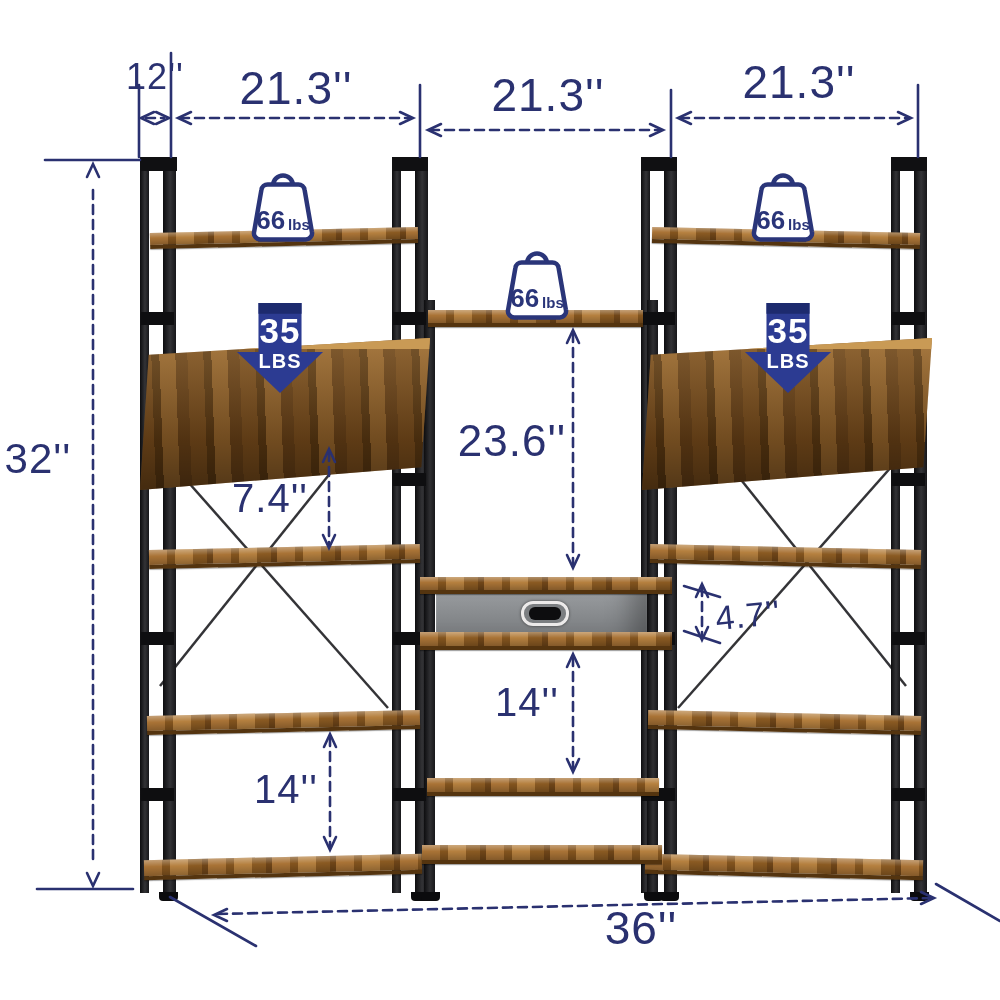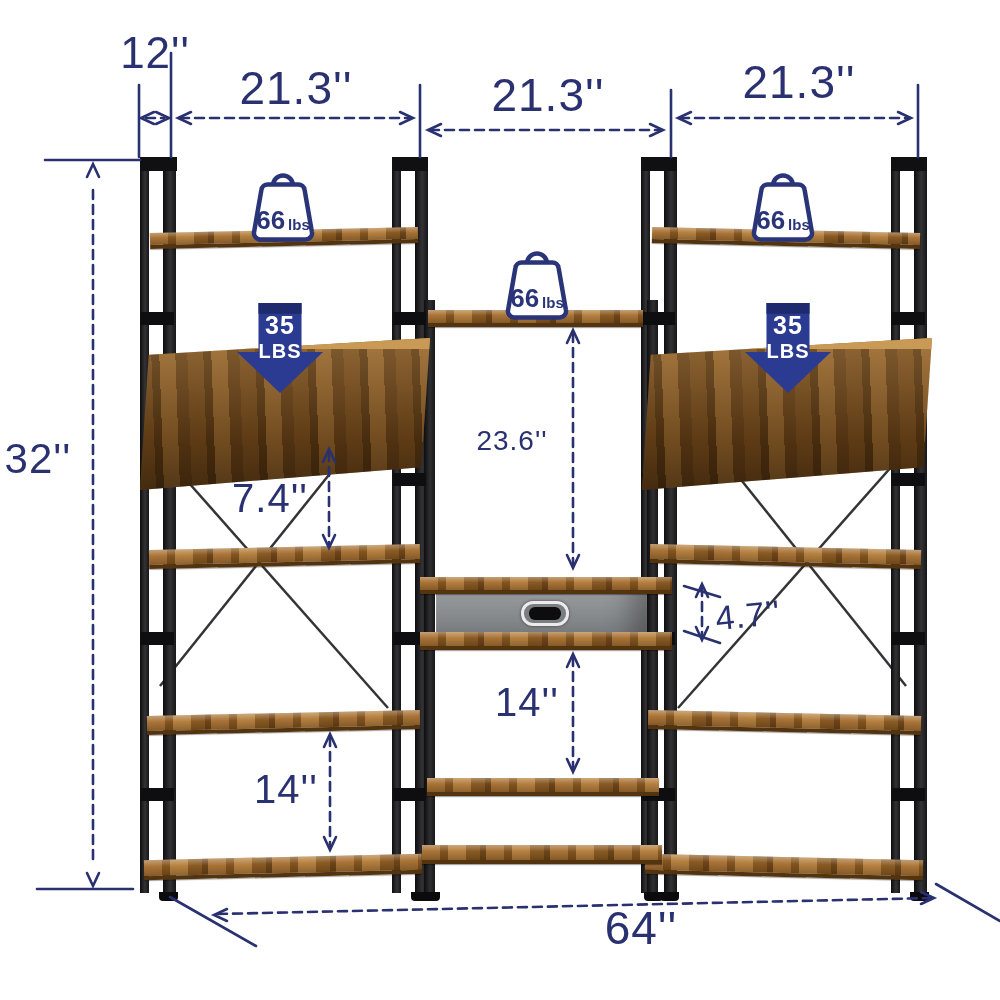--- a/index.html
+++ b/index.html
@@ -42,21 +42,21 @@
   .badge svg{position:absolute;inset:0;width:100%;height:100%;}
   .bstroke{fill:#ffffff;stroke:#2a3579;stroke-width:5;stroke-linejoin:round;stroke-linecap:round;}
   .badge-text{position:absolute;inset:0;display:flex;align-items:flex-end;justify-content:center;
       gap:3px;padding-bottom:13px;color:#2a3579;font-weight:bold;}
   .bv{font-size:26px;line-height:1;}
   .bu{font-size:15px;line-height:1;margin-bottom:1px;}
   
   .cap-arrow{position:absolute;width:88px;height:90px;}
   .cap-arrow svg{position:absolute;inset:0;width:100%;height:100%;}
   .cap-text{position:absolute;top:10px;left:0;right:0;text-align:center;color:#fff;font-weight:bold;line-height:1;}
-  .cv{font-size:25px;letter-spacing:1px;}
+  .cv{font-size:35px;letter-spacing:1px;}
   .cu{font-size:20px;margin-top:3px;letter-spacing:1px;}
 </style>
 </head>
 <body>
 
 <div class="canvas">
 
   <div>
 
     <svg class="overlay" viewBox="0 0 1000 1000">
@@ -233,25 +233,25 @@
         <path d="M696 627 L702 640 L708 627"></path>
       <path d="M567 667 L573 654 L579 667"></path>
         <path d="M567 759 L573 772 L579 759"></path>
       <path d="M324 747 L330 734 L336 747"></path>
         <path d="M324 837 L330 850 L336 837"></path>
       <path d="M227 909 L214 915 L227 921"></path>
         <path d="M921 892 L934 898 L921 904"></path>
     </g>
   </svg>
 
-  <div class="dim" style="left:155px;top:53px;font-size:44px">12''</div>
+  <div class="dim" style="left:155px;top:77px;font-size:36px">12''</div>
   <div class="dim" style="left:296px;top:88px;font-size:46px">21.3''</div>
   <div class="dim" style="left:548px;top:95px;font-size:46px">21.3''</div>
   <div class="dim" style="left:799px;top:82px;font-size:46px">21.3''</div>
   <div class="dim" style="left:38px;top:459px;font-size:42px">32''</div>
   <div class="dim" style="left:270px;top:498px;font-size:40px">7.4''</div>
-  <div class="dim" style="left:512px;top:441px;font-size:28px">23.6''</div>
+  <div class="dim" style="left:512px;top:441px;font-size:44px">23.6''</div>
   <div class="dim rot" style="left:748px;top:615px;font-size:34px">4.7''</div>
   <div class="dim" style="left:527px;top:702px;font-size:40px">14''</div>
   <div class="dim" style="left:286px;top:789px;font-size:40px">14''</div>
-  <div class="dim" style="left:641px;top:928px;font-size:46px">64''</div>
+  <div class="dim" style="left:641px;top:928px;font-size:46px">36''</div>
 
 </div>
 
 </body></html>

